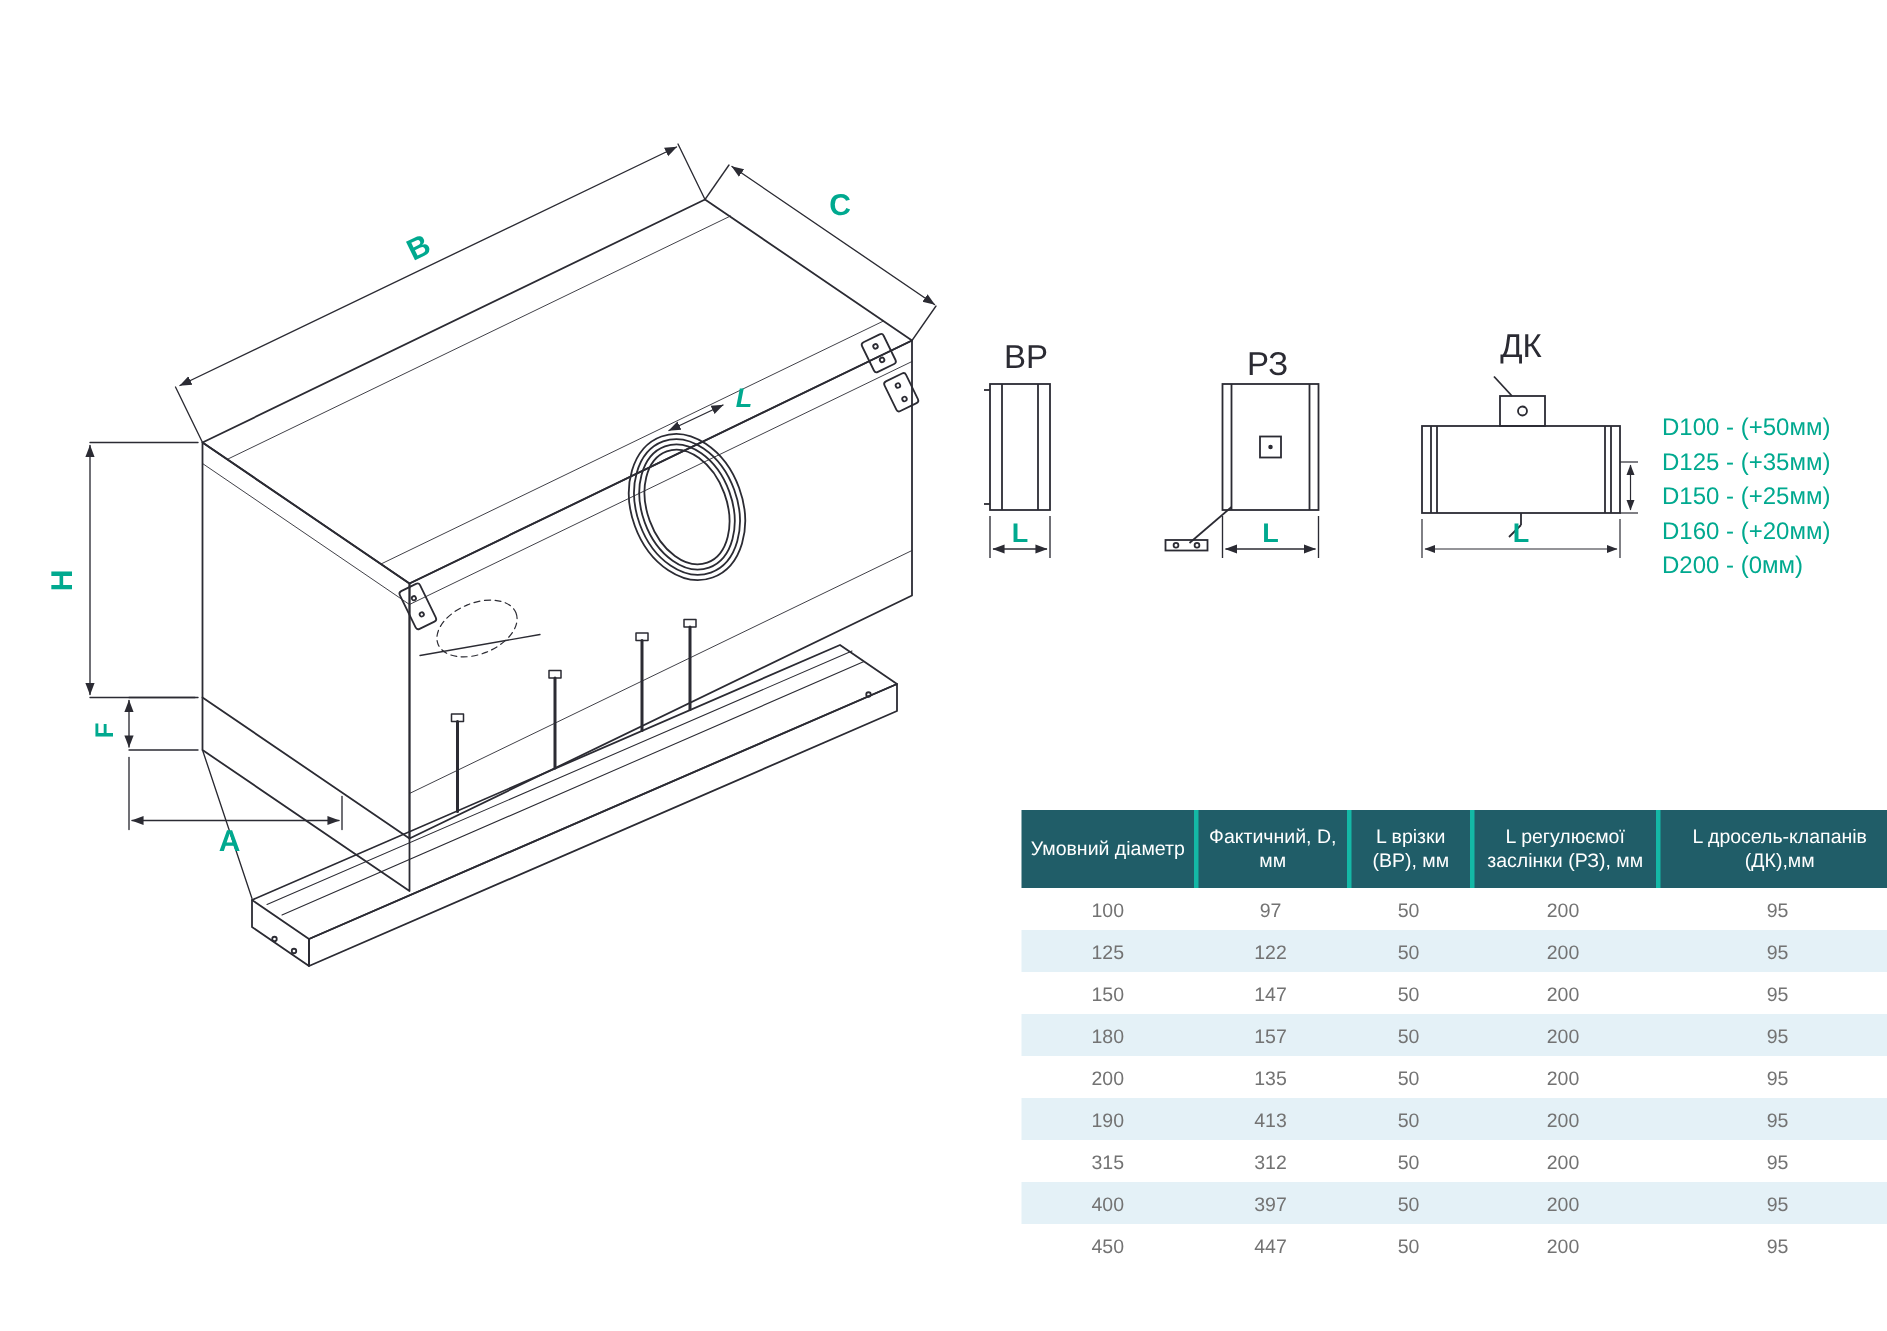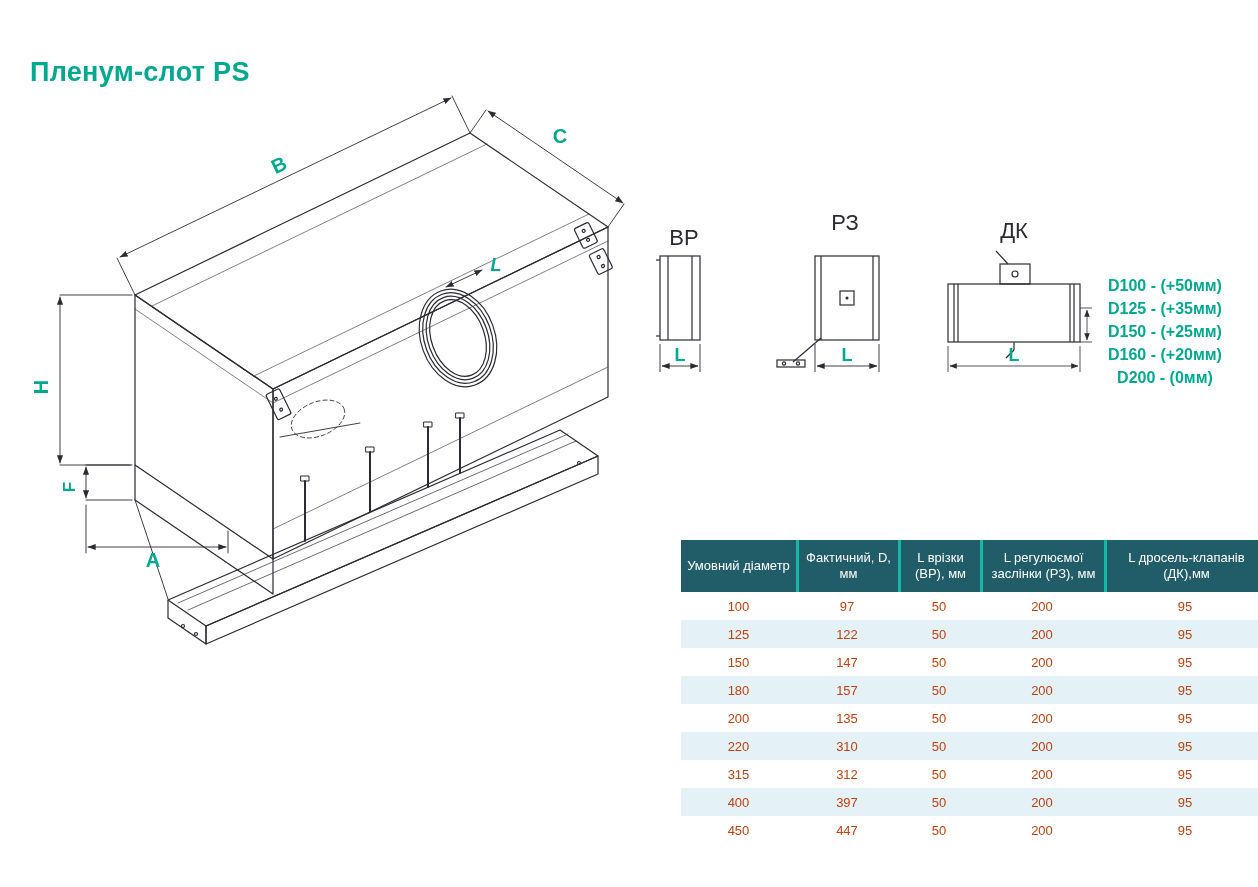--- a/index.html
+++ b/index.html
@@ -9,39 +9,38 @@
 
   .title { position:absolute; left:30px; top:57px; font-size:27px; font-weight:bold;
            color:#00A98F; letter-spacing:.3px; }
 
   .main-drawing { position:absolute; left:20px; top:85px; }
 
   .comp-label { position:absolute; font-size:22px; font-weight:normal; color:#2B2B33; text-align:center; }
   .comp-svg  { position:absolute; }
 
   .d-notes { position:absolute; left:1108px; top:274px; }
-  .d-note  { font-size:16px; font-weight:bold; color:#00A98F; line-height:23px; white-space:nowrap;text-align:center; }
+  .d-note  { font-size:16px; font-weight:normal; color:#00A98F; line-height:23px; white-space:nowrap; }
 
   .spec-table { position:absolute; left:681px; top:540px; width:585px; font-size:13px; }
   .thead, .row { display:grid; grid-template-columns:115px 102px 82px 124px 162px; }
   .th { background:#205D68; color:#fff; min-height:52px; display:flex; align-items:center;
         justify-content:center; text-align:center; padding:4px 3px; line-height:1.25; }
   .th + .th { border-left:3px solid #14b8a6; }
   .row { height:28px; }
   .row.alt { background:#E4F1F7; }
-  .td { display:flex; align-items:center; justify-content:center; color:#c2410c; text-align:right; }
+  .td { display:flex; align-items:center; justify-content:center; color:#737373; text-align:right; }
 
   .svg-dim-text { font-family:"Liberation Sans","DejaVu Sans",sans-serif; }
 </style>
 </head>
 <body>
 
 <div class="page">
 
-  <div class="title">Пленум-слот PS</div>
 
   <svg class="main-drawing" width="620" height="570" viewBox="0 0 620 570">
     <defs>
       <marker id="arw" viewBox="0 0 10 10" refX="9.5" refY="5" markerWidth="9" markerHeight="9" orient="auto-start-reverse">
         <path d="M0,1.2 L10,5 L0,8.8 Z" fill="#2B2B33"></path>
       </marker>
     </defs>
     <g stroke="#2B2B33" fill="none" stroke-width="1.2" stroke-linejoin="round" stroke-linecap="round">
 
       <g>
@@ -150,21 +149,21 @@
       <path d="M16,86 L12,86"></path>
     </g>
     <g stroke="#2B2B33" fill="none" stroke-width="0.9">
       <path d="M16,94 L16,122"></path>
       <path d="M56,94 L56,122"></path>
       <path d="M18,116 L54,116" marker-start="url(#arw)" marker-end="url(#arw)"></path>
     </g>
     <text class="svg-dim-text" x="36" y="111" fill="#00A98F" font-weight="bold" font-size="18" text-anchor="middle">L</text>
   </svg>
 
-  <div class="comp-label" style="left:775px;top:210px;width:140px">РЗ</div>
+  <div class="comp-label" style="left:775px;top:230px;width:140px">РЗ</div>
   <svg class="comp-svg" style="left:775px;top:250px" width="140" height="130" viewBox="0 0 140 130">
     <g stroke="#2B2B33" fill="none" stroke-width="1.2">
       <rect x="40" y="6" width="64" height="84"></rect>
       <path d="M46,6 L46,90"></path>
       <path d="M98,6 L98,90"></path>
       <rect x="65" y="41" width="14" height="14"></rect>
       <circle cx="72" cy="48" r="1.5" fill="#2B2B33" stroke="none"></circle>
       <path d="M46,88 L18,112"></path>
       <rect x="2" y="110" width="28" height="7"></rect>
       <circle cx="9" cy="113.5" r="1.6"></circle>
@@ -249,22 +248,22 @@
         <div class="td">95</div>
       </div>
       <div class="row">
         <div class="td">200</div>
         <div class="td">135</div>
         <div class="td">50</div>
         <div class="td">200</div>
         <div class="td">95</div>
       </div>
       <div class="row alt">
-        <div class="td">220</div>
-        <div class="td">310</div>
+        <div class="td">190</div>
+        <div class="td">413</div>
         <div class="td">50</div>
         <div class="td">200</div>
         <div class="td">95</div>
       </div>
       <div class="row">
         <div class="td">315</div>
         <div class="td">312</div>
         <div class="td">50</div>
         <div class="td">200</div>
         <div class="td">95</div>

